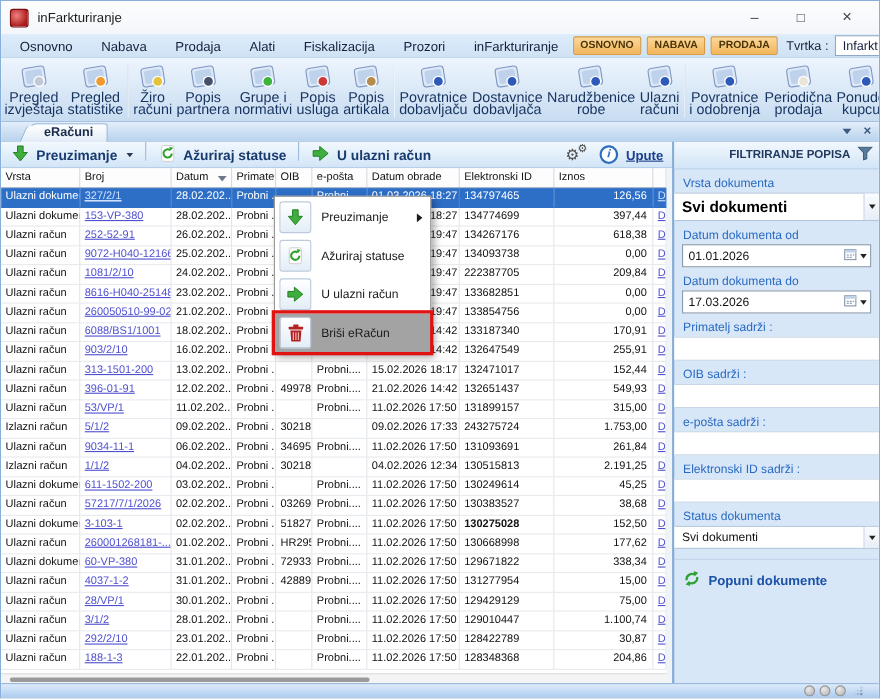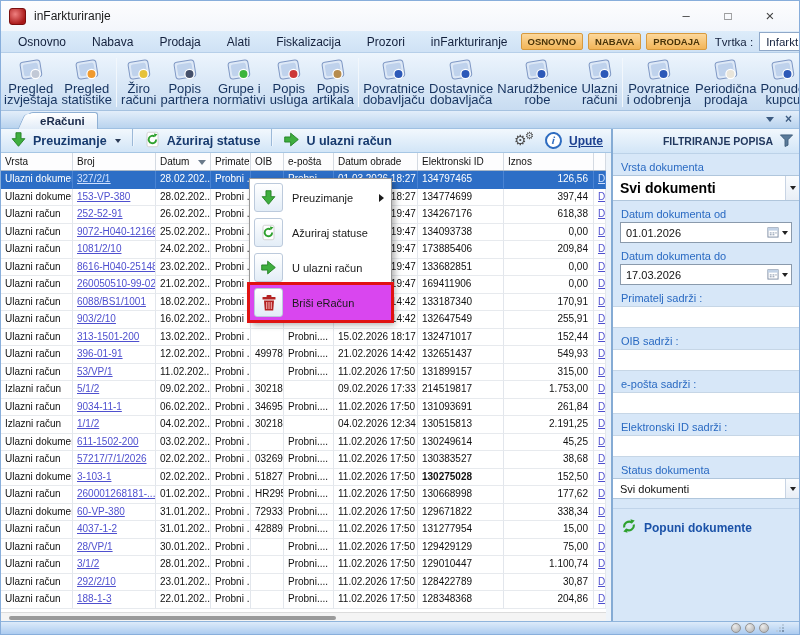--- a/index.html
+++ b/index.html
@@ -92,21 +92,21 @@
   .hscroll{position:absolute;left:0;top:483px;width:605px;height:10px;background:#f4f4f4;
            border-top:1px solid #dcdcdc;border-bottom:1px solid #dcdcdc;}
   .hthumb{position:absolute;left:8px;top:3px;width:327px;height:4px;background:#9a9a9a;border-radius:2px;}
   
   .ctx{position:absolute;left:248px;top:177px;width:141px;background:#fff;border:1px solid #989898;
        box-shadow:3px 3px 6px rgba(0,0,0,.3);padding:1px 0;z-index:60;}
   .ctx-item{height:35px;display:flex;align-items:center;position:relative;}
   .ctx-chip{width:27px;height:27px;margin-left:4px;border:1px solid #bccadc;border-radius:3px;flex:none;
             background:linear-gradient(#ffffff,#e3edf7);display:flex;align-items:center;justify-content:center;}
   .ctx-label{margin-left:9px;font-size:11px;color:#1a1a1a;white-space:nowrap;}
-  .ctx-item.hl{background:#d946ef;}
+  .ctx-item.hl{background:#a3a3a3;}
   .ctx-item.annot{outline:3px solid #e01212;}
   .ctx-sub{position:absolute;right:7px;width:0;height:0;border-top:4px solid transparent;
            border-bottom:4px solid transparent;border-left:5px solid #1a1a1a;}
   
   .panel{position:absolute;left:610px;right:0;top:128px;bottom:13px;background:#d7e7f8;
          border-left:2px solid #85abd4;box-sizing:border-box;}
   .panel-header{height:24px;display:flex;align-items:center;justify-content:flex-end;gap:6px;padding-right:5px;
                 font-size:10.5px;font-weight:bold;color:#22395f;background:linear-gradient(#f2f8fd,#d2e5f7);
                 border-bottom:1px solid #bcd2e8;}
   .pfield-label{font-size:11px;color:#2a6ac2;margin:7px 8px 2px;}
@@ -489,21 +489,21 @@
           <div class="td" style="width: 12px;"><span class="link">D</span></div>
         </div>
         <div class="tr">
           <div class="td" style="width: 72px;">Ulazni račun</div>
           <div class="td" style="width: 83px;"><span class="link">1081/2/10</span></div>
           <div class="td" style="width: 55px;">24.02.202...</div>
           <div class="td" style="width: 40px;">Probni ...</div>
           <div class="td" style="width: 33px;"></div>
           <div class="td" style="width: 50px;">Probni....</div>
           <div class="td" style="width: 84px;">26.02.2026 19:47</div>
-          <div class="td" style="width: 86px;">173885406</div>
+          <div class="td" style="width: 86px;">222387705</div>
           <div class="td num" style="width: 90px;">209,84</div>
           <div class="td" style="width: 12px;"><span class="link">D</span></div>
         </div>
         <div class="tr">
           <div class="td" style="width: 72px;">Ulazni račun</div>
           <div class="td" style="width: 83px;"><span class="link">8616-H040-25148</span></div>
           <div class="td" style="width: 55px;">23.02.202...</div>
           <div class="td" style="width: 40px;">Probni ...</div>
           <div class="td" style="width: 33px;"></div>
           <div class="td" style="width: 50px;">Probni....</div>
@@ -513,21 +513,21 @@
           <div class="td" style="width: 12px;"><span class="link">D</span></div>
         </div>
         <div class="tr">
           <div class="td" style="width: 72px;">Ulazni račun</div>
           <div class="td" style="width: 83px;"><span class="link">260050510-99-02</span></div>
           <div class="td" style="width: 55px;">21.02.202...</div>
           <div class="td" style="width: 40px;">Probni ...</div>
           <div class="td" style="width: 33px;"></div>
           <div class="td" style="width: 50px;">Probni....</div>
           <div class="td" style="width: 84px;">26.02.2026 19:47</div>
-          <div class="td" style="width: 86px;">169411906</div>
+          <div class="td" style="width: 86px;">133854756</div>
           <div class="td num" style="width: 90px;">0,00</div>
           <div class="td" style="width: 12px;"><span class="link">D</span></div>
         </div>
         <div class="tr">
           <div class="td" style="width: 72px;">Ulazni račun</div>
           <div class="td" style="width: 83px;"><span class="link">6088/BS1/1001</span></div>
           <div class="td" style="width: 55px;">18.02.202...</div>
           <div class="td" style="width: 40px;">Probni ...</div>
           <div class="td" style="width: 33px;"></div>
           <div class="td" style="width: 50px;">Probni....</div>
@@ -585,21 +585,21 @@
           <div class="td" style="width: 12px;"><span class="link">D</span></div>
         </div>
         <div class="tr">
           <div class="td" style="width: 72px;">Izlazni račun</div>
           <div class="td" style="width: 83px;"><span class="link">5/1/2</span></div>
           <div class="td" style="width: 55px;">09.02.202...</div>
           <div class="td" style="width: 40px;">Probni ...</div>
           <div class="td" style="width: 33px;">30218...</div>
           <div class="td" style="width: 50px;"></div>
           <div class="td" style="width: 84px;">09.02.2026 17:33</div>
-          <div class="td" style="width: 86px;">214519817</div>
+          <div class="td" style="width: 86px;">243275724</div>
           <div class="td num" style="width: 90px;">1.753,00</div>
           <div class="td" style="width: 12px;"><span class="link">D</span></div>
         </div>
         <div class="tr">
           <div class="td" style="width: 72px;">Ulazni račun</div>
           <div class="td" style="width: 83px;"><span class="link">9034-11-1</span></div>
           <div class="td" style="width: 55px;">06.02.202...</div>
           <div class="td" style="width: 40px;">Probni ...</div>
           <div class="td" style="width: 33px;">34695...</div>
           <div class="td" style="width: 50px;">Probni....</div>

